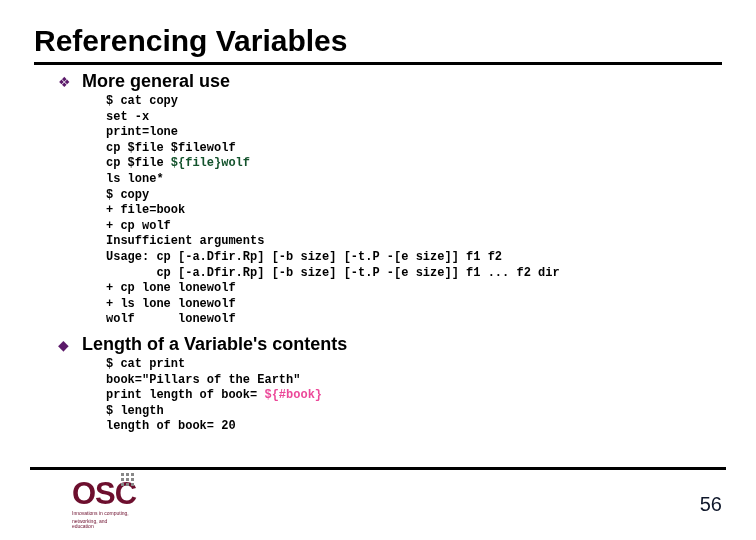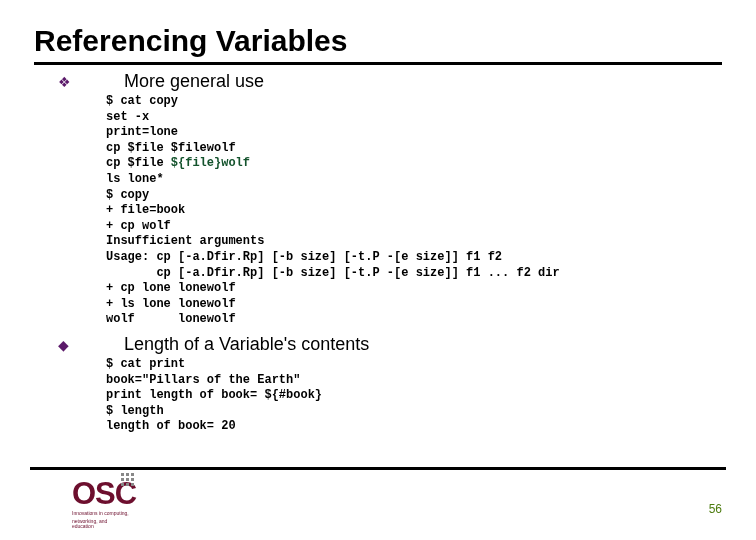--- a/index.html
+++ b/index.html
@@ -39,36 +39,35 @@
   }
   .bullet-icon {
     color: #5b1a6a;
     font-size: 14px;
     line-height: 1;
     width: 16px;
     flex-shrink: 0;
   }
   .bullet-text {
     font-size: 18px;
-    font-weight: normal;
+    font-weight: bold;
     color: #000;
-    margin-left: 42px;
   }
   .code-block {
     font-family: "Courier New", Courier, monospace;
     font-size: 12px;
     font-weight: bold;
     color: #000;
     line-height: 1.3;
     padding-left: 48px;
     white-space: pre;
     margin: 2px 0 6px 0;
   }
   .hi-green { color: #14532d; }
-  .hi-blue { color: #000000; }
+  .hi-blue { color: #ec4899; }
   .footer-line {
     position: absolute;
     left: 30px;
     right: 30px;
     bottom: 70px;
     height: 3px;
     background: #000;
   }
   .logo {
     position: absolute;
@@ -98,22 +97,22 @@
   .logo .tag {
     font-size: 5px;
     color: #6d0f2e;
     line-height: 1.1;
     margin-top: 2px;
   }
   .page-number {
     position: absolute;
     right: 34px;
     bottom: 24px;
-    font-size: 12px;
-    color: #4d7c0f;
+    font-size: 20px;
+    color: #0f172a;
   }
 </style>
 </head>
 <body>
 
 <div class="slide">
 
   <div class="title">Referencing Variables</div>
   <div class="title-underline"></div>
 

